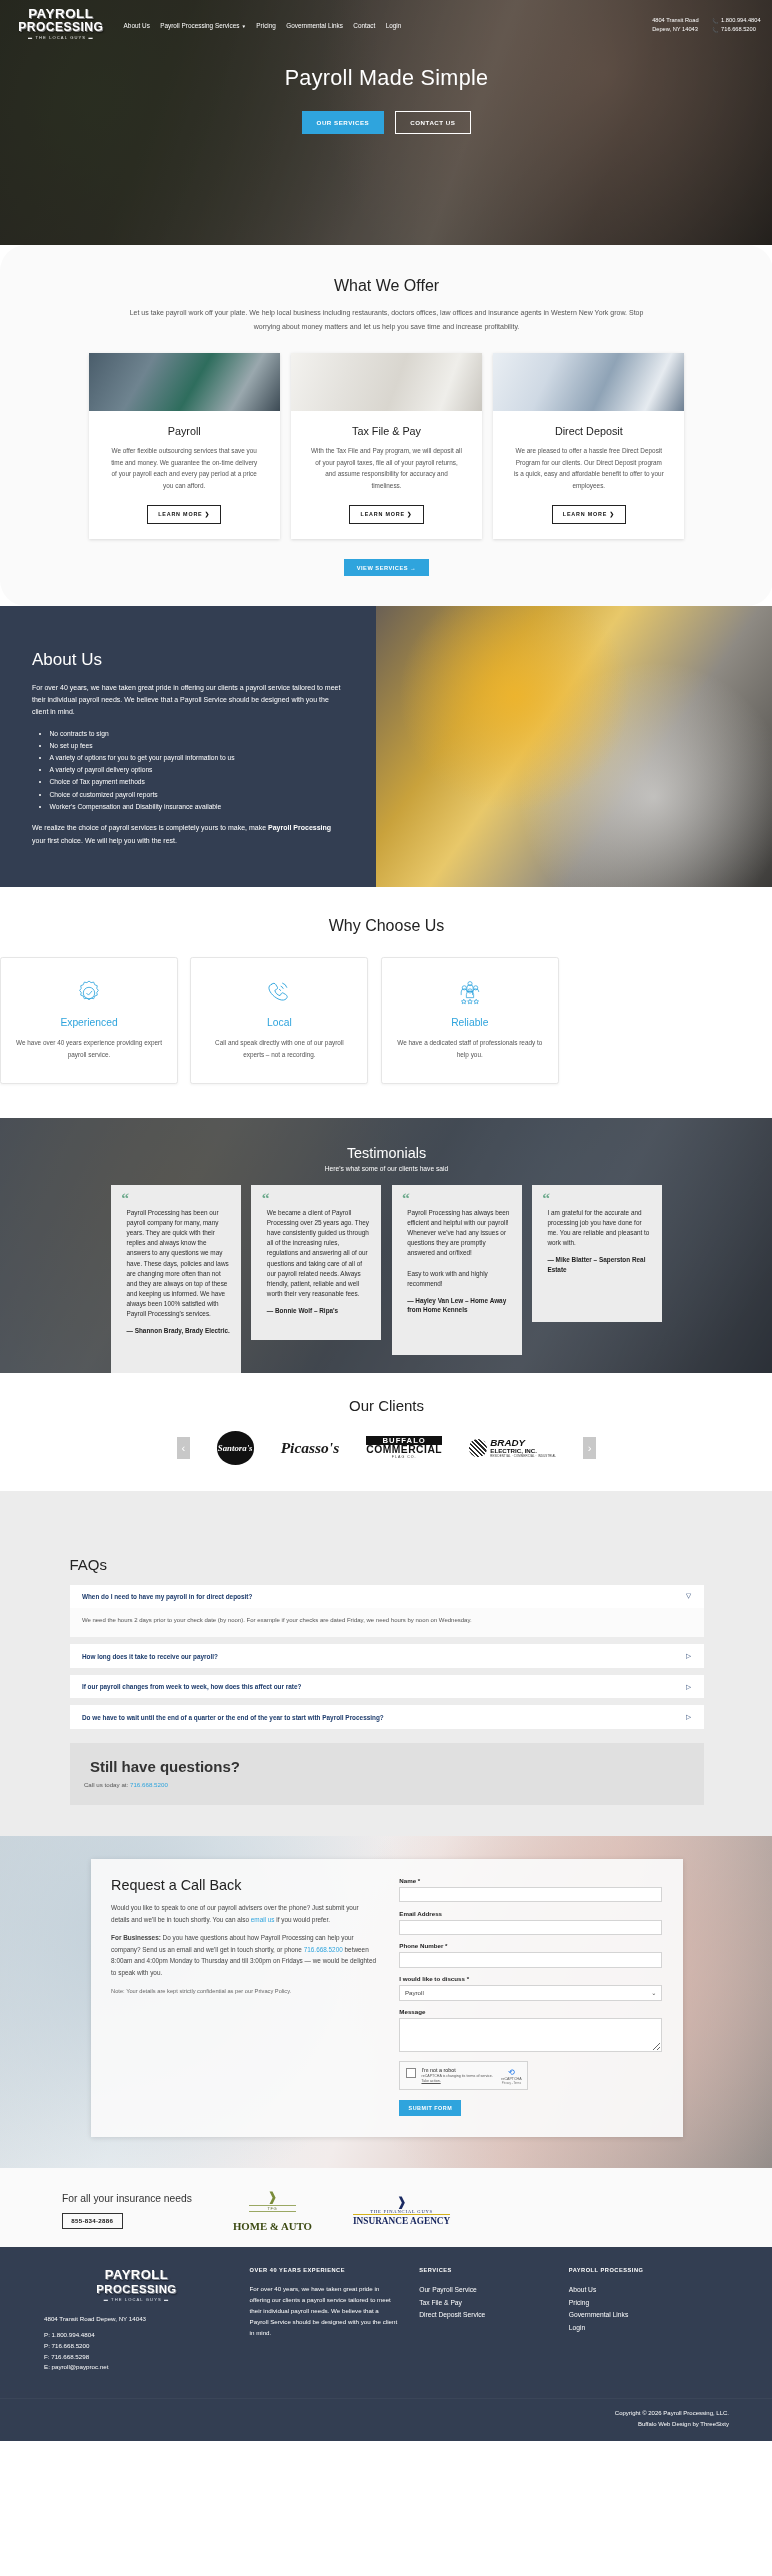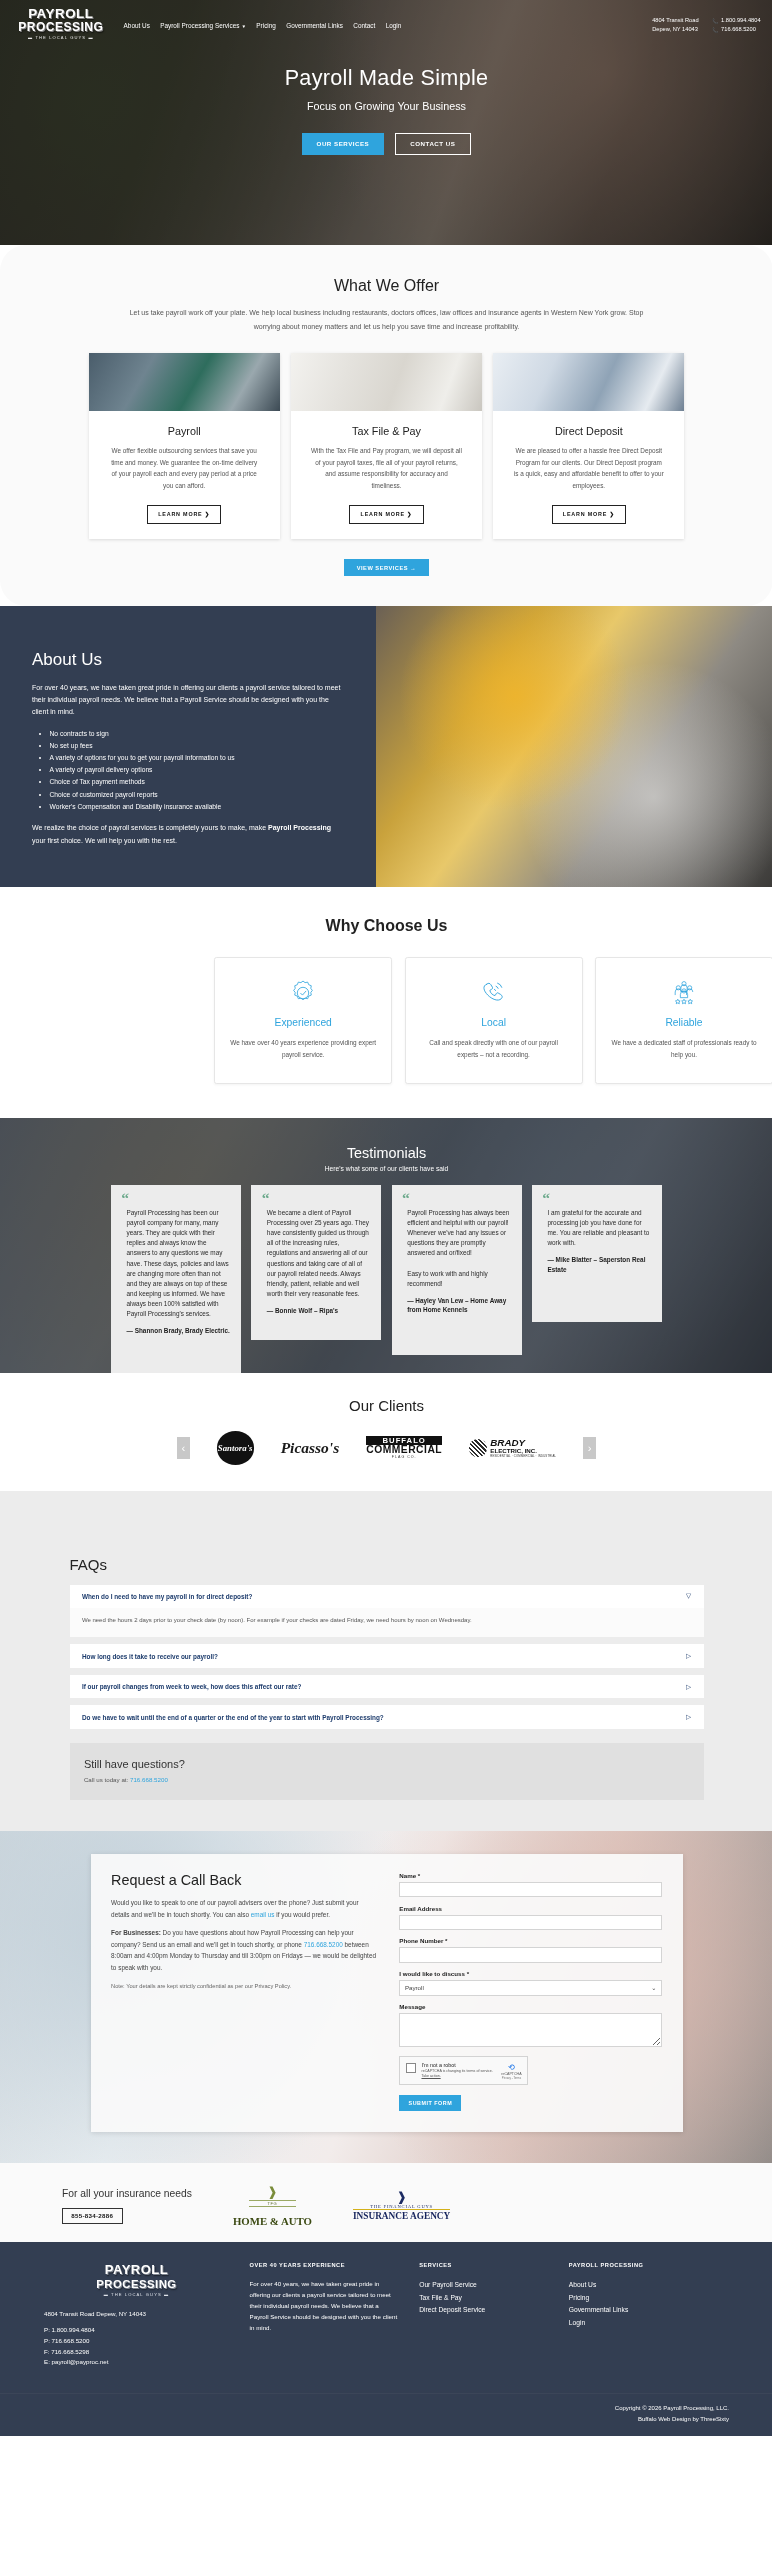--- a/index.html
+++ b/index.html
@@ -79,22 +79,22 @@
   .about-left .tail { margin-top:8.2px; }
   .about-right { flex:1;
     background:
       radial-gradient(circle at 35% 32%, rgba(240,180,40,.85), rgba(0,0,0,0) 36%),
       radial-gradient(circle at 70% 68%, rgba(235,235,235,.6), rgba(0,0,0,0) 40%),
       linear-gradient(125deg,#6a6055 0%,#c9a23c 28%,#e8c86a 42%,#8e8a83 65%,#3b3a38 100%);
   }
 
   
   .why { background:#fff; padding:30px 0 34px; text-align:center; }
-  .why h2 { font-size:16px; font-weight:bold; color:#222; margin-bottom:21.6px; }
-  .why-cards { display:flex; justify-content:flex-end; gap:12.4px; }
+  .why h2 { font-size:16px; font-weight:normal; color:#222; margin-bottom:21.6px; }
+  .why-cards { display:flex; justify-content:flex-start; gap:12.4px; }
   .why-card { width:178px; border:0.5px solid #e6e6e6; border-radius:2.6px; background:#fff;
     box-shadow:0 1px 2.6px rgba(0,0,0,.05); padding:18.5px 13.4px 21.6px; }
   .why-card .ico { height:33px; display:flex; align-items:center; justify-content:center; }
   .why-card h3 { font-size:10.3px; font-weight:normal; color:#2fa4dd; margin:7.2px 0 9.3px; }
   .why-card p { font-size:6.4px; line-height:1.9; color:#555; }
 
   
   .testi { position:relative; height:255px;
     background:
       radial-gradient(circle at 22% 28%, rgba(150,130,90,.5), rgba(0,0,0,0) 38%),
@@ -142,21 +142,21 @@
   .faq { background:#ececec; padding:28px 0 31px; }
   .faq-inner{ width:634px; margin:0 auto; }
   .faq h2 { font-size:15px; font-weight:normal; color:#222; margin-bottom:11.3px;margin-top:37px; }
   .q { background:#fff; display:flex; align-items:center; justify-content:space-between;
      padding:7.7px 12.4px; margin-bottom:0; cursor:pointer; }
   .q span.qt{ font-size:6.4px; font-weight:bold; color:#1b3a6b; }
   .q span.qi{ font-size:6.7px; color:#1b3a6b; }
   .a { background:#fbfbfb; padding:8.2px 12.4px 11.3px; font-size:6px; color:#555; line-height:1.6; }
   .q-sep{ height:7.2px; }
   .still { background:#e0e0e0; padding:14.4px 14.4px 17.5px; margin-top:14.4px; }
-  .still h3 { font-size:11px; font-weight:normal; color:#333; }
+  .still h3 { font-size:15px; font-weight:bold; color:#333;margin-left:6px; }
   .still p { font-size:6.2px; color:#555; margin-top:6.2px; }
   .still a { color:#2fa4dd; text-decoration:none; }
 
   
   .cb { position:relative; padding:23px 0 31px;
     background:
       radial-gradient(circle at 78% 45%, rgba(220,185,175,.9), rgba(255,255,255,0) 42%),
       radial-gradient(circle at 18% 30%, rgba(190,205,215,.9), rgba(255,255,255,0) 40%),
       linear-gradient(110deg,#cfd8de 0%,#e9eef1 25%,#f2eceb 50%,#dcc8c2 70%,#8f8a87 100%);
   }
@@ -255,21 +255,20 @@
             </div>
           <div>
               <span class="phone-ico">📞</span>
               <span>716.668.5200</span>
             </div>
         </div>
       </div>
     </div>
     <div class="hero-center">
       <h1>Payroll Made Simple</h1>
-      <h2>Focus on Growing Your Business</h2>
       <div class="hero-btns">
         <button class="btn-pri">OUR SERVICES</button>
         <button class="btn-gho">CONTACT US</button>
       </div>
     </div>
   </section>
 
   <section class="offer">
     <h2>What We Offer</h2>
     <p class="lead">Let us take payroll work off your plate. We help local business including restaurants, doctors offices, law offices and insurance agents in Western New York grow. Stop worrying about money matters and let us help you save time and increase profitability.</p>

